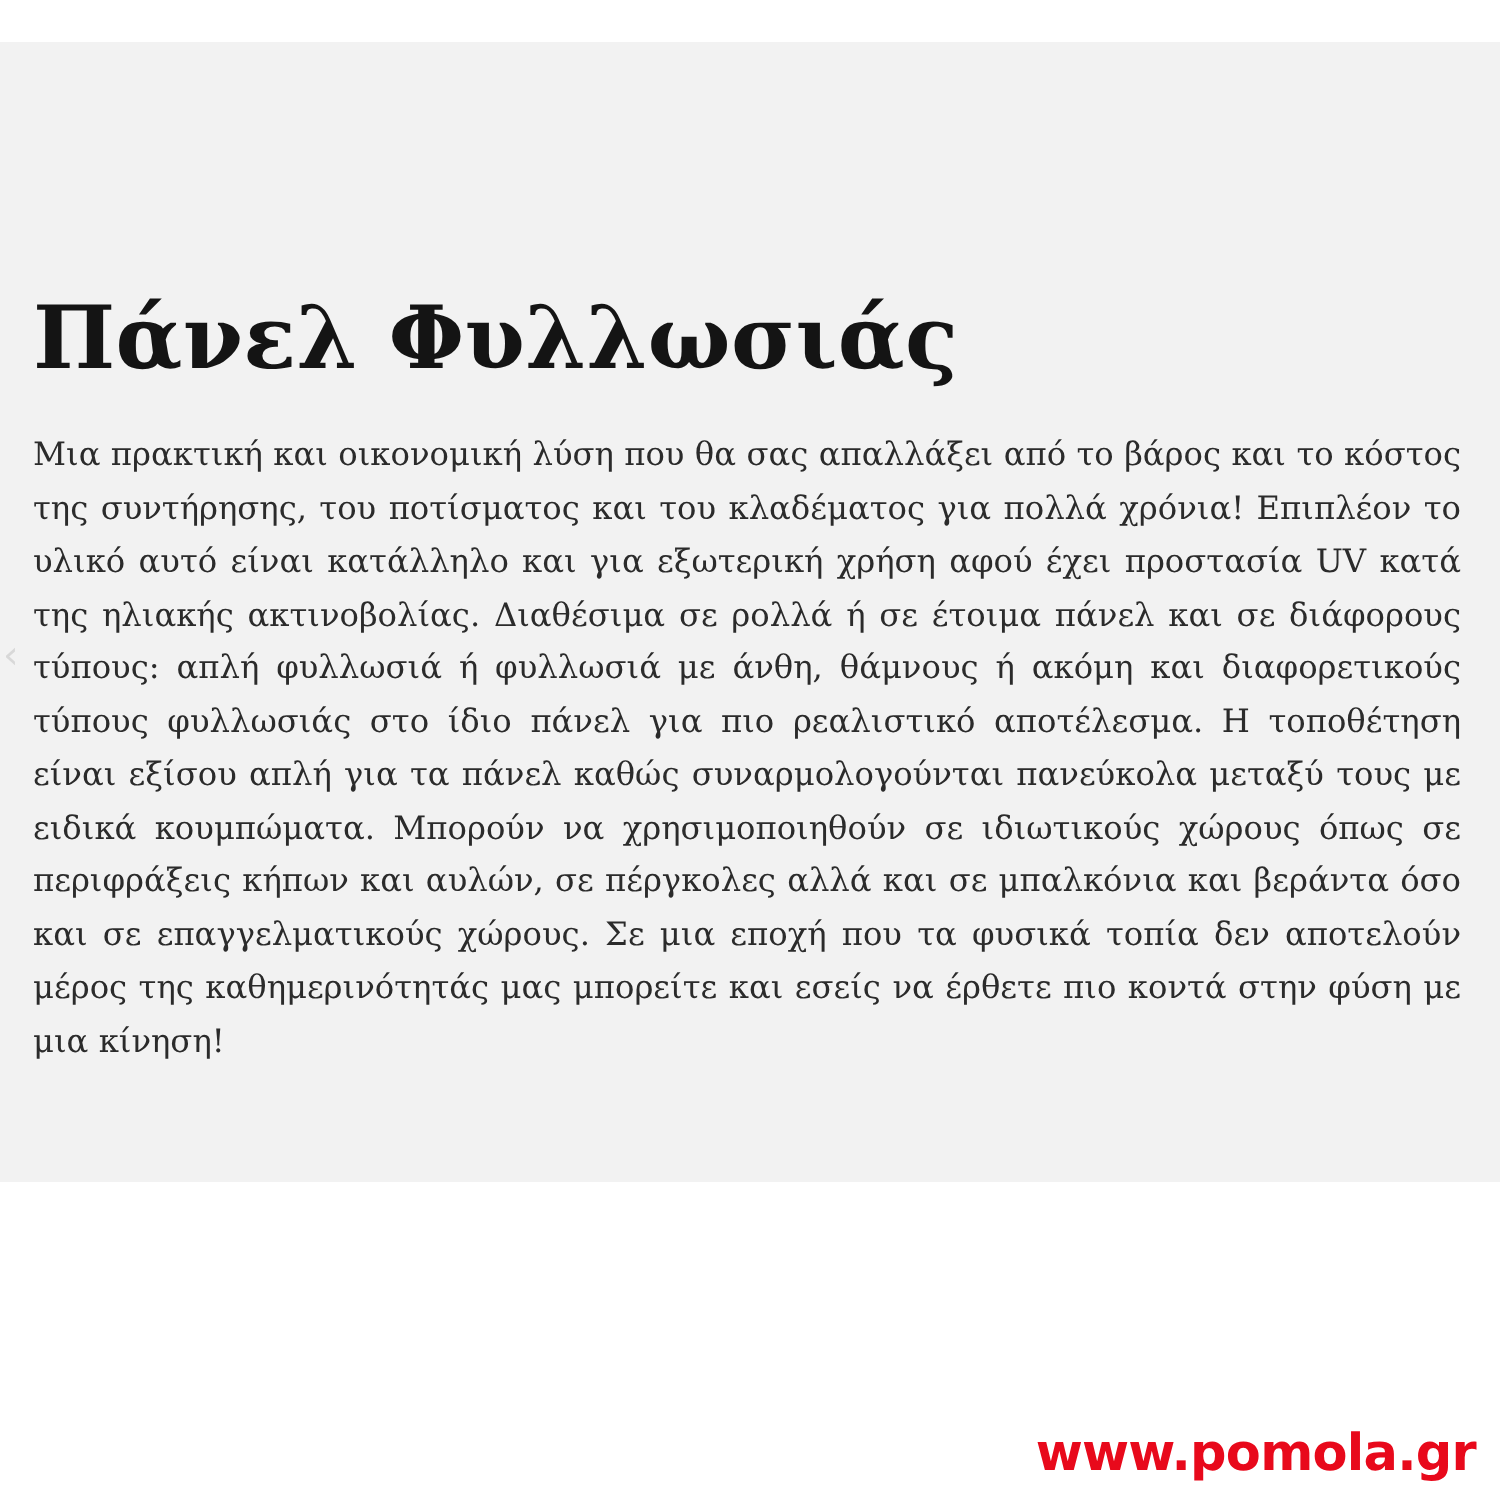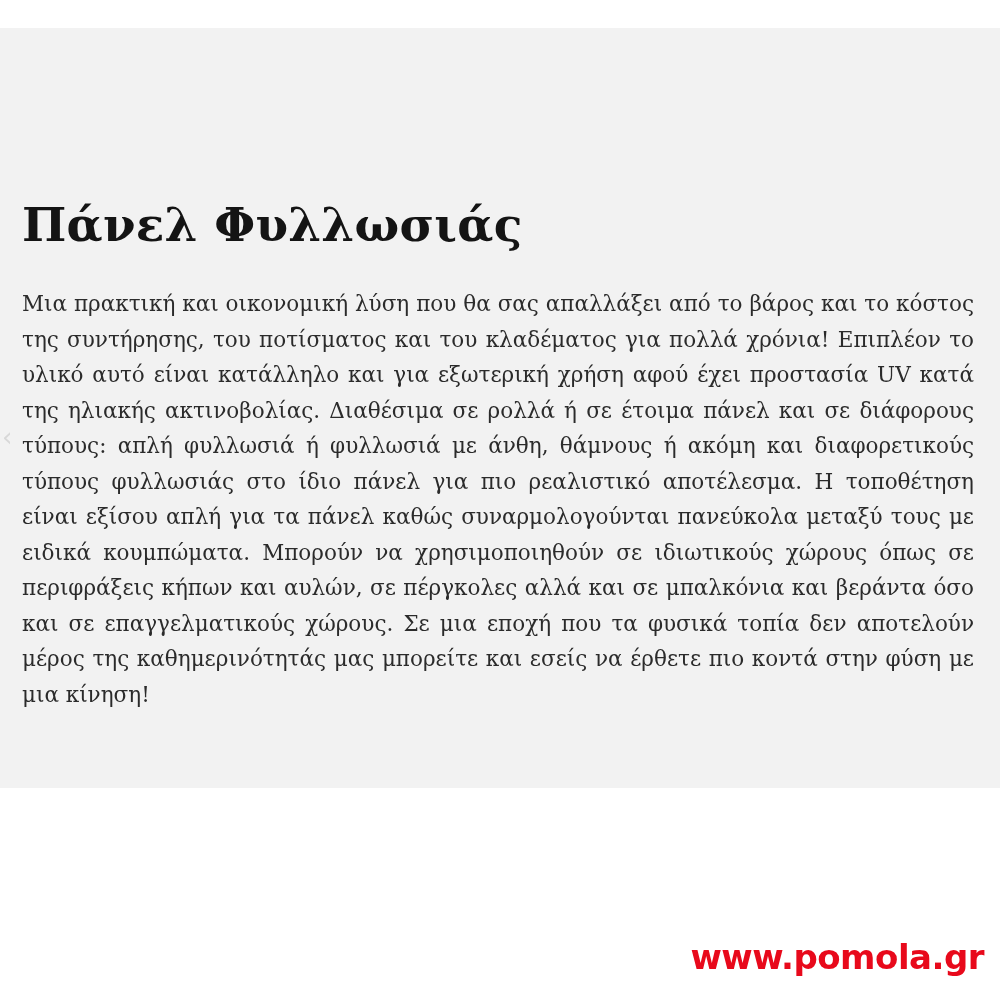--- a/index.html
+++ b/index.html
@@ -49,21 +49,21 @@
     left: 22px;
     top: 196px;
     width: 958px;
   }
 
   .title {
     margin: 0;
     color: #141414;
     font-family: "DejaVu Serif", serif;
     font-weight: bold;
-    font-size: 47px;
+    font-size: 58px;
     line-height: 58px;
     letter-spacing: 0.2px;
   }
   .title .line2 {
     display: block;
   }
 
   .body-text {
     margin: 32px 12px 0 0;
     width: 952px;
@@ -72,21 +72,21 @@
     font-size: 21.5px;
     line-height: 35.5px;
     text-align: justify;
     text-justify: inter-word;
     hyphens: manual;
   }
 
   .footer {
     position: absolute;
     right: 16px;
-    bottom: 24px;
+    bottom: 12px;
   }
   .brand {
     color: #e8091b;
     font-family: "DejaVu Sans", sans-serif;
     font-weight: bold;
     font-size: 34px;
     line-height: 38px;
     letter-spacing: -0.5px;
   }
 </style>

